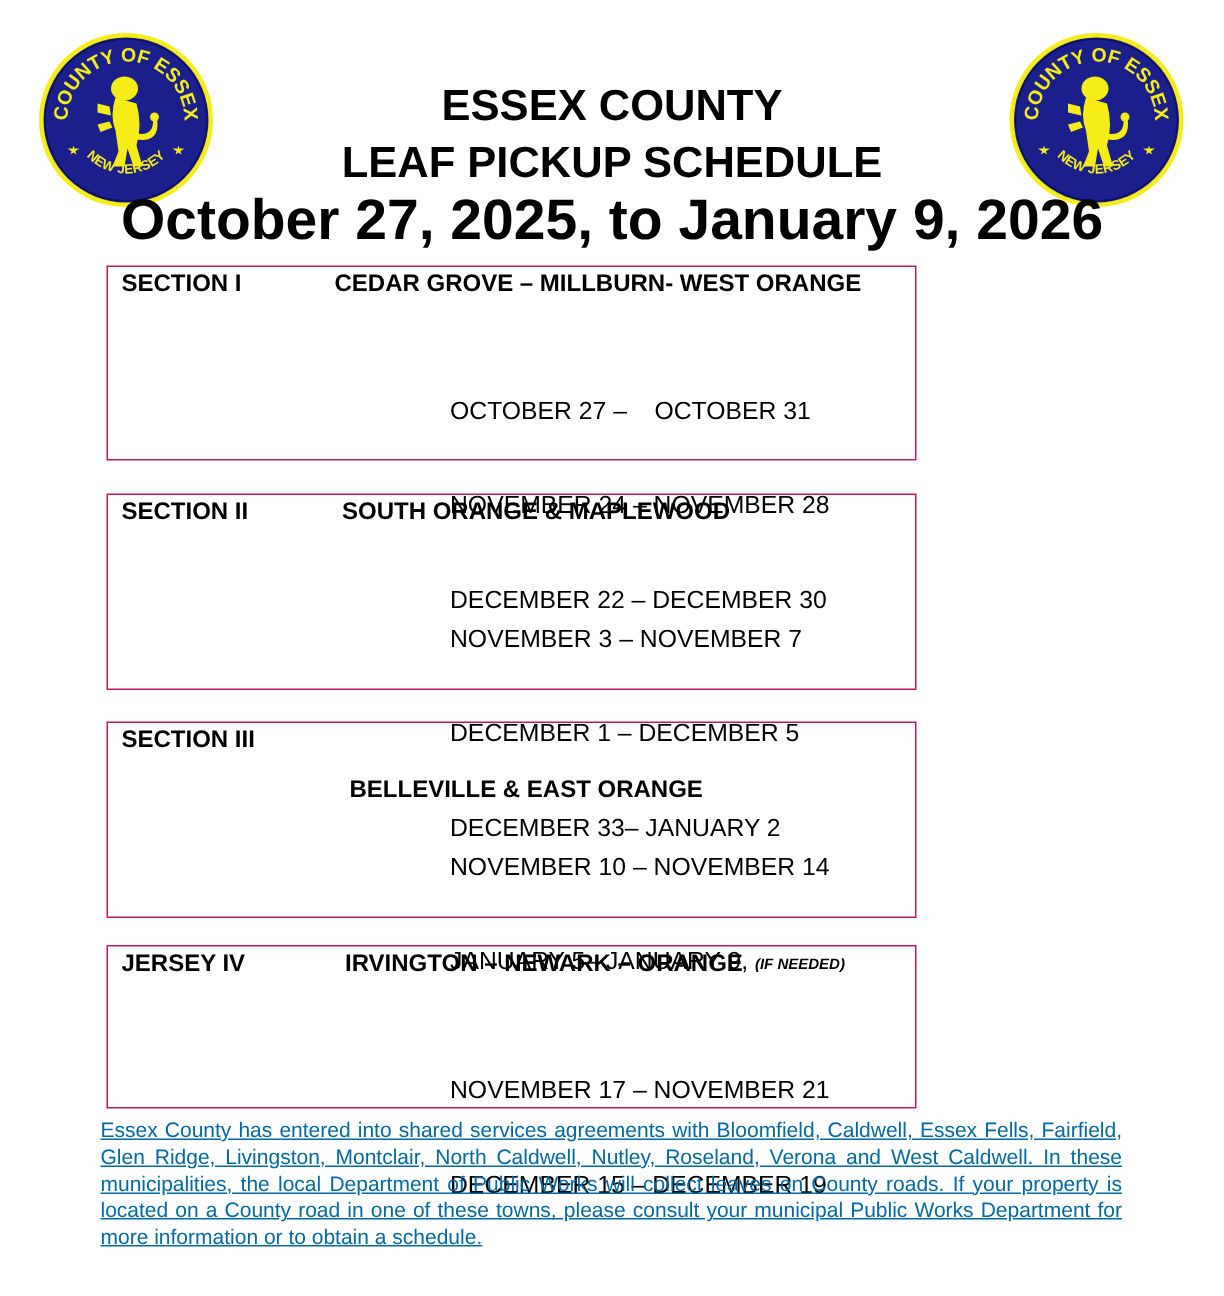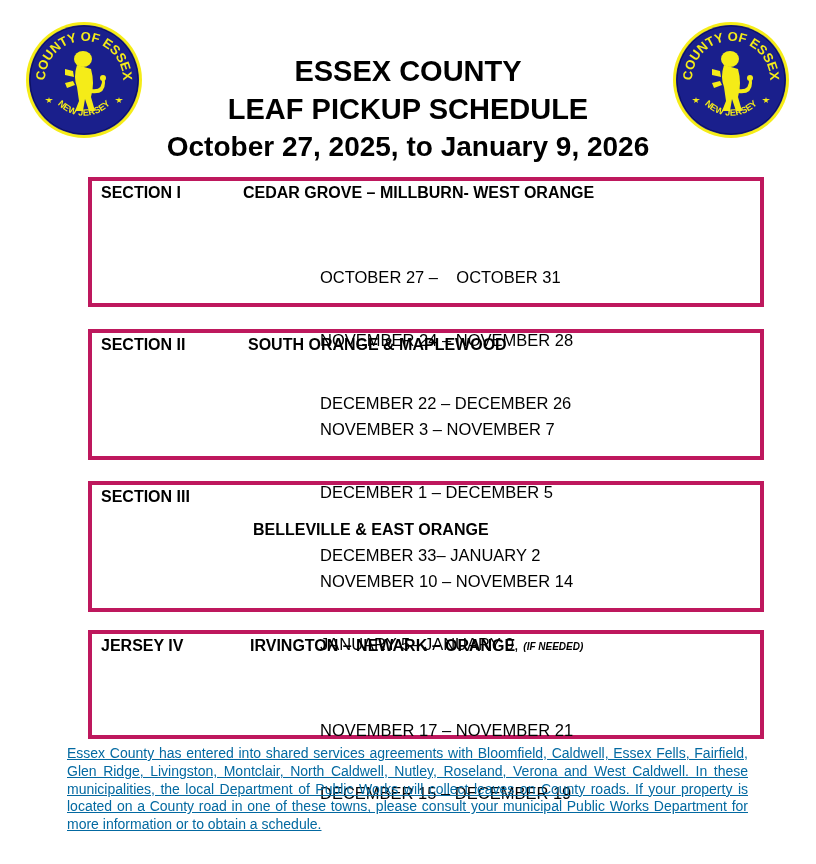--- a/index.html
+++ b/index.html
@@ -3,22 +3,22 @@
   <meta charset="utf-8">
   <style>
     html, body { margin: 0; padding: 0; background: #ffffff; }
     body { width: 816px; height: 864px; position: relative; overflow: hidden; font-family: "Liberation Sans", sans-serif; color: #000; }
     .logo { position: absolute; width: 118px; height: 118px; }
     .logo.left { left: 25px; top: 21px; }
     .logo.right { left: 672px; top: 21px; }
     .title { position: absolute; left: 0; width: 816px; text-align: center; font-weight: bold; white-space: nowrap; }
     .title.l1 { top: 54px; font-size: 29px; line-height: 34px; }
     .title.l2 { top: 92px; font-size: 29px; line-height: 34px; }
-    .title.l3 { top: 129px; font-size: 28px; line-height: 36px; }
-    .section { position: absolute; left: 88px; width: 676px; border: 4px solid #be185d; box-sizing: border-box; }
+    .title.l3 { top: 129px; font-size: 38px; line-height: 36px; }
+    .section { position: absolute; left: 71px; width: 540px; border: 1px solid #be185d; box-sizing: border-box; }
     .sec-label { position: absolute; left: 9px; top: 2px; font-weight: bold; font-size: 16px; line-height: 20px; white-space: nowrap; }
     .sec-towns { position: absolute; top: 2px; font-weight: bold; font-size: 16px; line-height: 20px; white-space: nowrap; }
     .dates { position: absolute; left: 228px; top: 44px; font-size: 16.5px; line-height: 21px; white-space: pre; }
     .date-line { display: block; }
     .note { font-style: italic; font-weight: bold; font-size: 10px; }
     .footer { position: absolute; left: 67px; top: 745px; width: 681px; font-size: 14px; line-height: 17.8px; text-align: justify; color: #0369a1; text-decoration: underline; }
   </style>
 </head>
 <body>
 
@@ -74,21 +74,21 @@
 <div class="title l1">ESSEX COUNTY</div>
 <div class="title l2">LEAF PICKUP SCHEDULE</div>
 <div class="title l3">October 27, 2025, to January 9, 2026</div>
 
 <div class="section" style="top:177px; height:130px;">
   <div class="sec-label">SECTION I</div>
   <div class="sec-towns" style="left:151px;">CEDAR GROVE – MILLBURN- WEST ORANGE</div>
   <div class="dates">
     <span class="date-line">OCTOBER 27 –    OCTOBER 31</span>
     <span class="date-line">NOVEMBER 24 – NOVEMBER 28</span>
-    <span class="date-line">DECEMBER 22 – DECEMBER 26</span>
+    <span class="date-line">DECEMBER 22 – DECEMBER 30</span>
   </div>
 </div>
 
 <div class="section" style="top:329px; height:131px;">
   <div class="sec-label">SECTION II</div>
   <div class="sec-towns" style="left:156px;">SOUTH ORANGE &amp; MAPLEWOOD</div>
   <div class="dates">
     <span class="date-line">NOVEMBER 3 – NOVEMBER 7</span>
     <span class="date-line">DECEMBER 1 – DECEMBER 5</span>
     <span class="date-line">DECEMBER 33– JANUARY 2</span>

